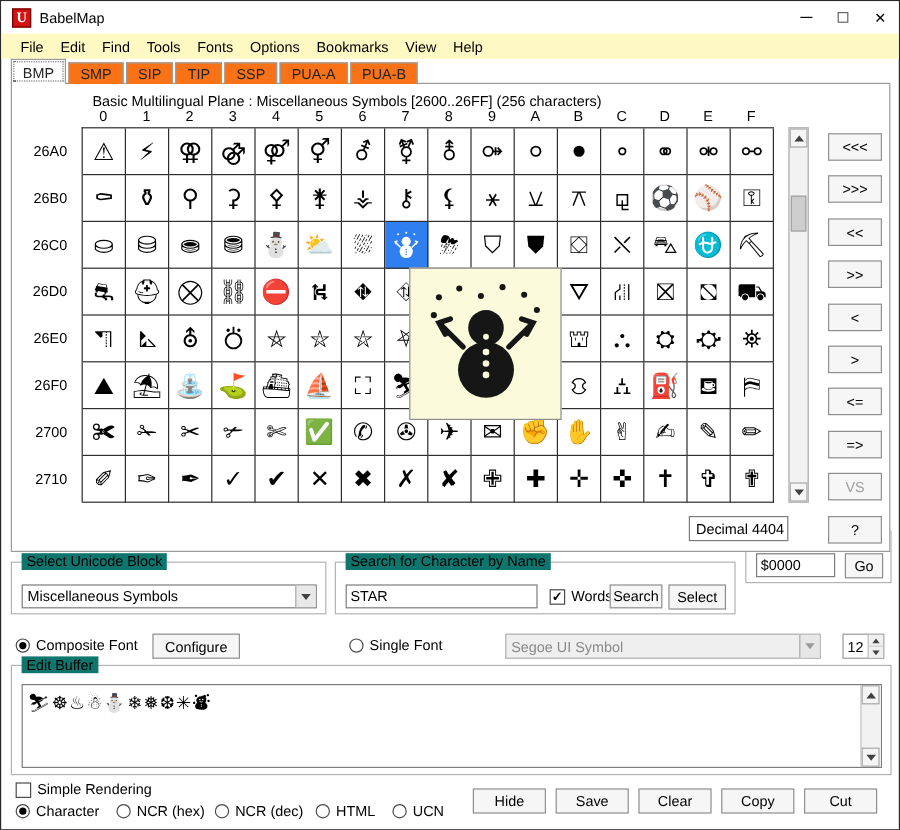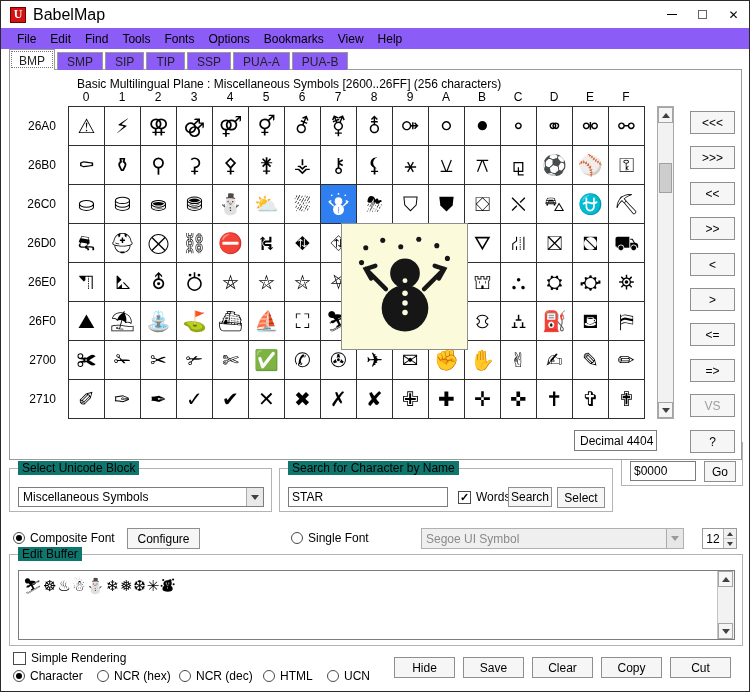--- a/index.html
+++ b/index.html
@@ -4,33 +4,33 @@
 <style>
   *{margin:0;padding:0;box-sizing:border-box}
   html,body{width:750px;height:692px}
   body{font-family:"Liberation Sans",sans-serif;color:#000;background:#888}
   .window{position:absolute;left:0;top:0;width:750px;height:692px;background:#fff;border:1px solid #2a2a2a;overflow:hidden;font-size:12px}
 
   
   .titlebar{position:absolute;left:0;top:0;right:0;height:27px;display:flex;align-items:center;background:#fff}
   .app-icon{width:16px;height:16px;margin-left:9px;background:#d41212;border:1px solid #6d0000;color:#fff;
             font-family:"Liberation Serif",serif;font-weight:bold;font-size:12px;display:flex;align-items:center;justify-content:center}
-  .title-text{margin-left:7px;font-size:16px}
+  .title-text{margin-left:7px;font-size:12px}
   .win-controls{margin-left:auto;display:flex;height:100%}
   .win-btn{width:31px;height:100%;display:flex;align-items:center;justify-content:center;font-size:12px}
   .min-glyph{width:10px;height:0;border-top:1px solid #000;display:block}
   .max-glyph{width:9px;height:9px;border:1px solid #666;display:block}
 
   
-  .menubar{position:absolute;left:0;top:27px;right:0;height:21px;display:flex;align-items:center;padding-left:9px;background:#8b5cf6}
+  .menubar{position:absolute;left:0;top:27px;right:0;height:21px;display:flex;align-items:center;padding-left:9px;background:#fef9c3}
   .menu-item{padding:3px 7px}
 
   
   .tabs{position:absolute;left:8px;top:48px;height:21px;display:flex;align-items:flex-end;z-index:3}
-  .tab{height:18px;padding:2px 9px 0;border:1px solid #9a9a9a;border-bottom:none;margin-right:2px;background:#8b5cf6;color:#222}
+  .tab{height:18px;padding:2px 9px 0;border:1px solid #9a9a9a;border-bottom:none;margin-right:2px;background:#f97316;color:#222}
   .tab.selected{height:21px;padding-top:4px;outline:1px dotted #777;outline-offset:-3px;background:#fff;position:relative;z-index:4}
   .tab-page{position:absolute;left:8px;top:68px;width:733px;height:391px;border:1px solid #9a9a9a;background:#fff;z-index:1}
 
   
   .grid-header-text{position:absolute;left:67px;top:7px}
   .col-headers{position:absolute;left:58px;top:20px;display:flex}
   .col-header{width:36px;text-align:center}
   .row-labels{position:absolute;left:4px;top:36px;width:50px}
   .row-label{height:39px;display:flex;align-items:center;justify-content:flex-end;padding-right:8px}
   .char-grid{position:absolute;left:58px;top:36px;width:577px;height:313px;border-top:1px solid #2e2e2e;border-left:1px solid #2e2e2e;

